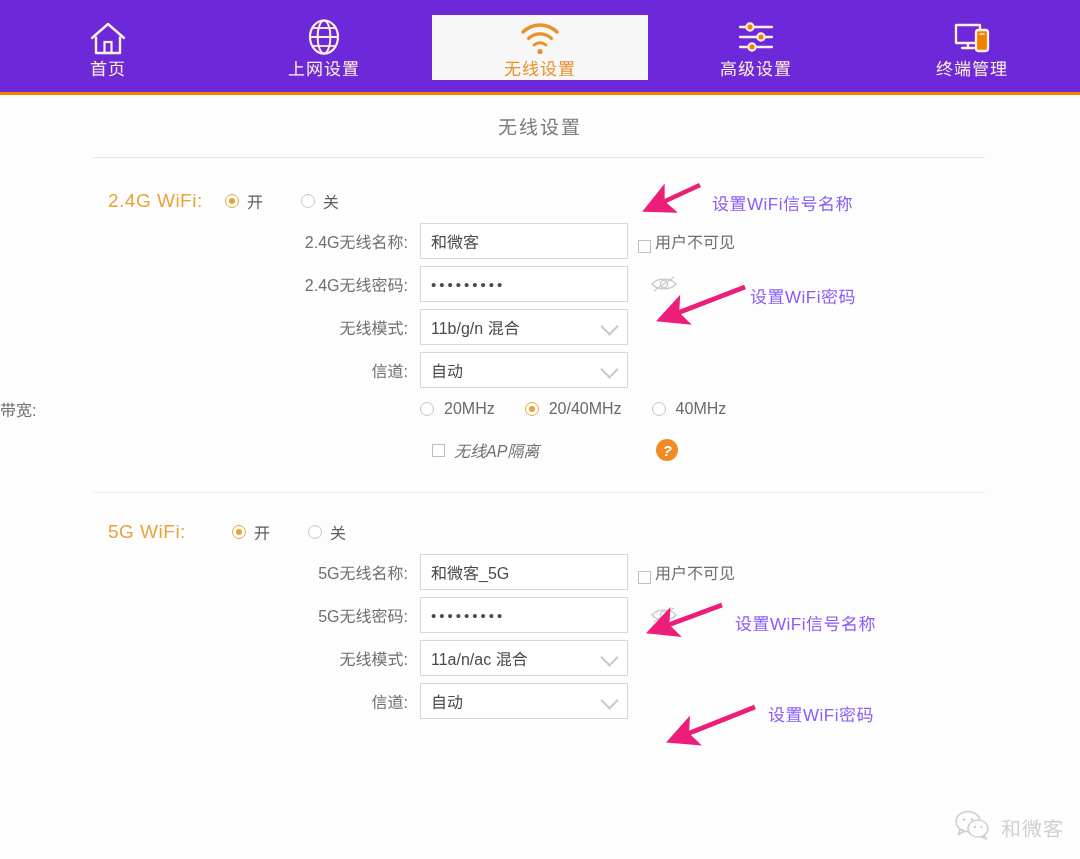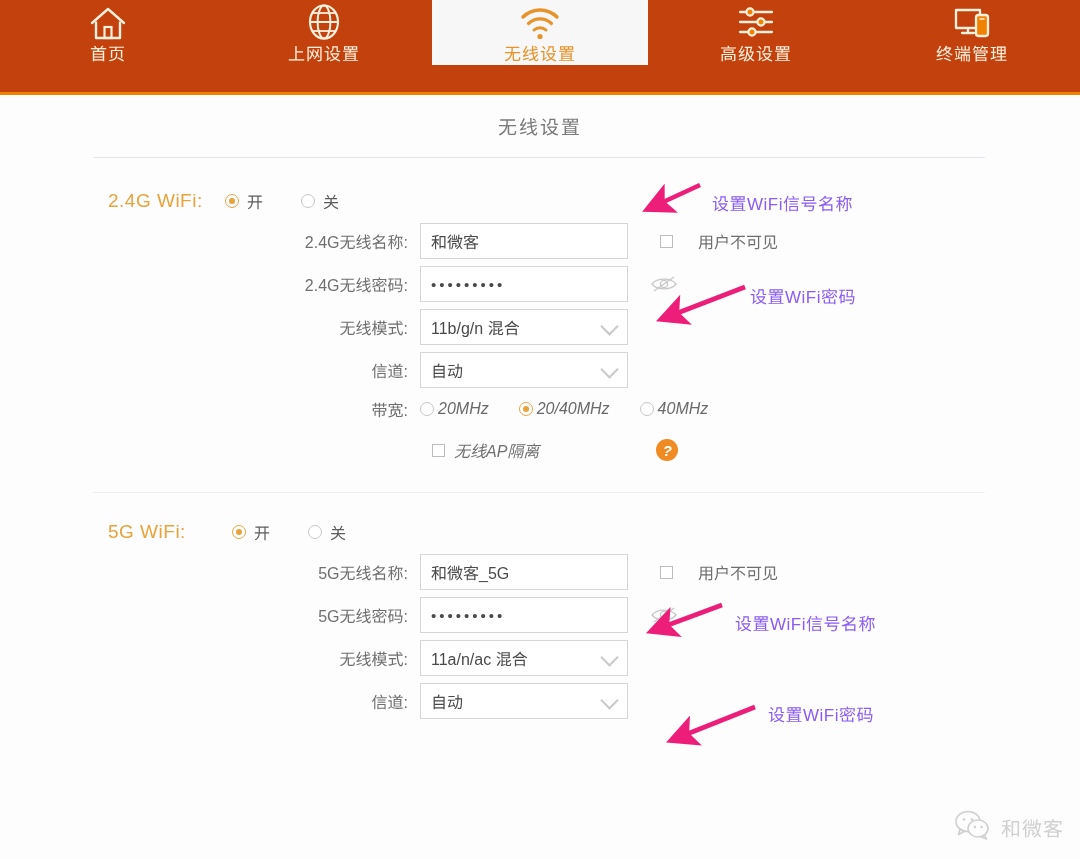--- a/index.html
+++ b/index.html
@@ -13,23 +13,23 @@
     background: #ffffff;
     font-family: "Liberation Sans", "DejaVu Sans", sans-serif;
     overflow: hidden;
     position: relative;
   }
 
   
   .navbar {
     width: 1080px;
     height: 95px;
-    background: #c2410c;
-    display: flex;
-    align-items: flex-start;
+    background: #6d28d9;
+    display: flex;
+    align-items: center;
     position: relative;
   }
   .nav-item {
     flex: 1 1 0;
     display: flex;
     flex-direction: column;
     align-items: center;
     justify-content: center;
     gap: 4px;
     color: #fdf0dd;
@@ -182,23 +182,23 @@
     transform: rotate(45deg);
   }
   .pw-dots {
     letter-spacing: 3px;
     font-size: 15px;
     color: #4a4a4a;
   }
 
   .after {
     display: flex;
-    align-items: center;
-    margin-left: 32px;
-    gap: 25px;
+    align-items: flex-end;
+    margin-left: 10px;
+    gap: 4px;
   }
   .chk {
     width: 13px;
     height: 13px;
     border: 1px solid #bdbdbd;
     box-sizing: border-box;
     background: #fff;
     display: inline-block;
     flex: none;
   }
@@ -216,38 +216,36 @@
   }
 
   
   .bw-row {
     display: flex;
     align-items: center;
     margin-top: 9px;
   }
   .bw-label {
     width: 420px;
-    text-align: right;
     padding-right: 12px;
     box-sizing: border-box;
     font-size: 16px;
     color: #6f6f6f;
   }
   .bw-opts {
     display: flex;
     align-items: center;
     gap: 30px;
   }
   .bw-opt {
     display: flex;
     align-items: center;
-    gap: 4px;
+    gap: 10px;
     font-size: 16px;
     color: #6a6a6a;
-    font-style: italic;
   }
 
   
   .iso-row {
     display: flex;
     align-items: center;
     margin-top: 17px;
     font-style: italic;
   }
   .iso-pad { width: 432px; }

